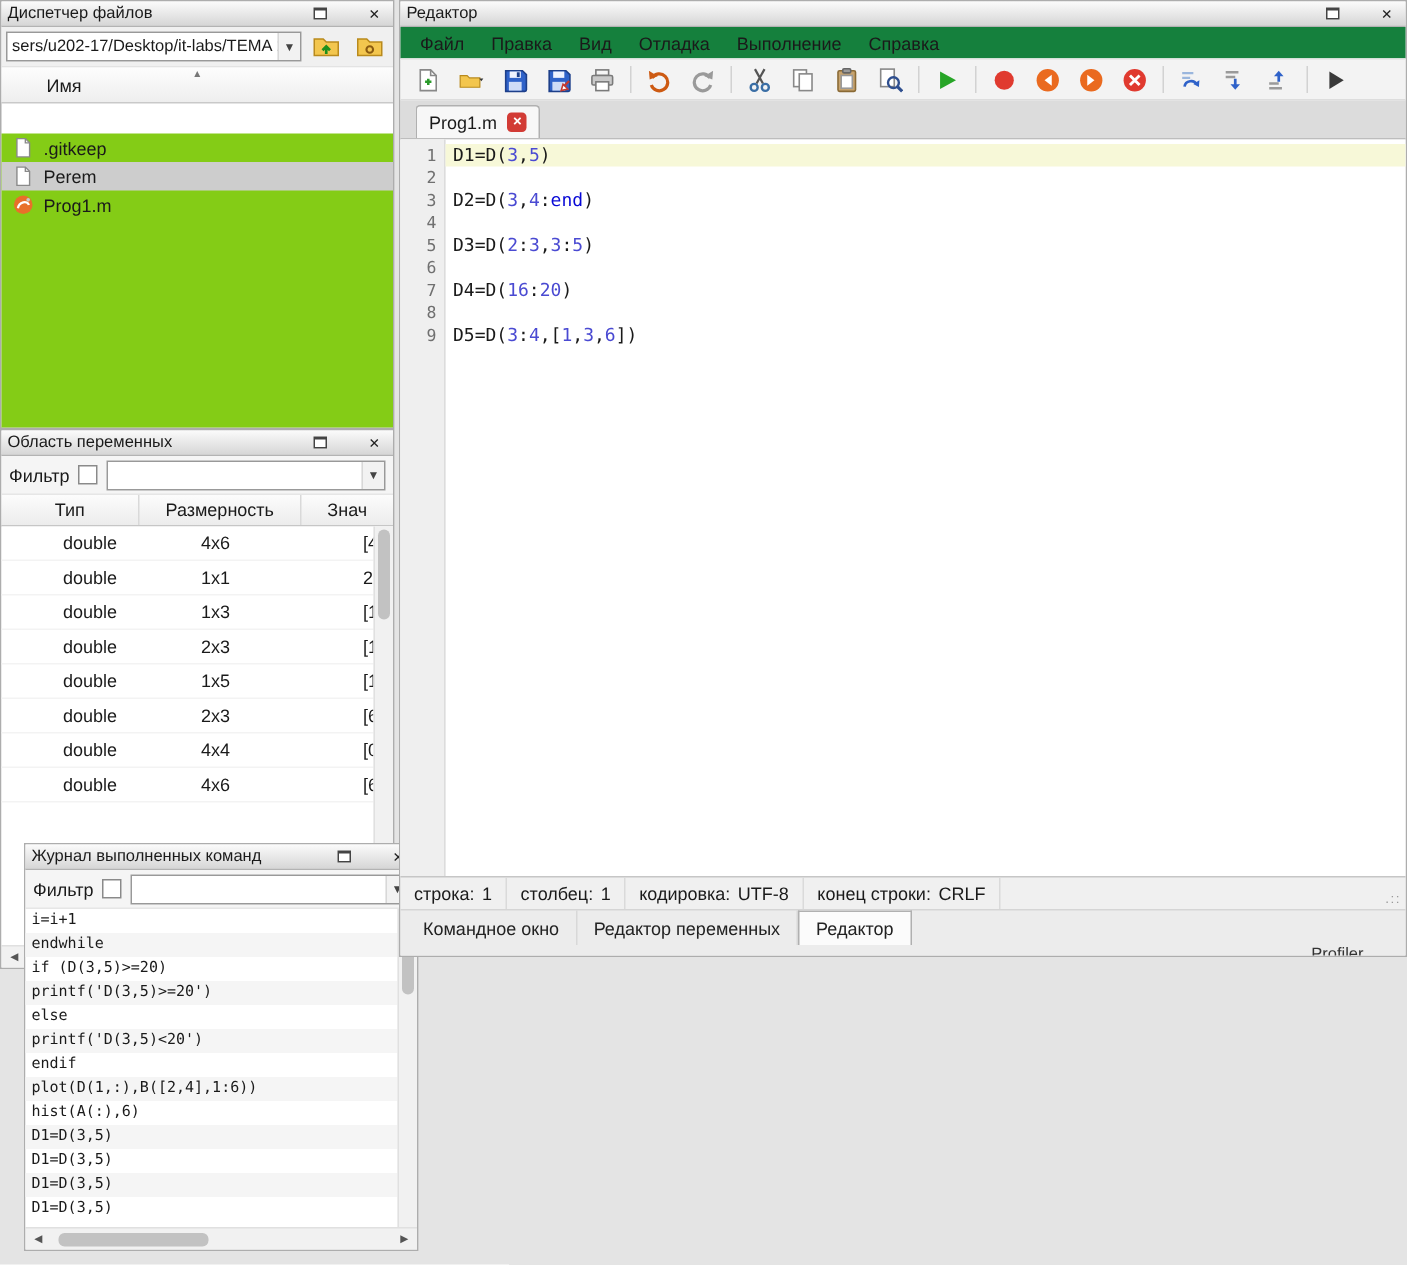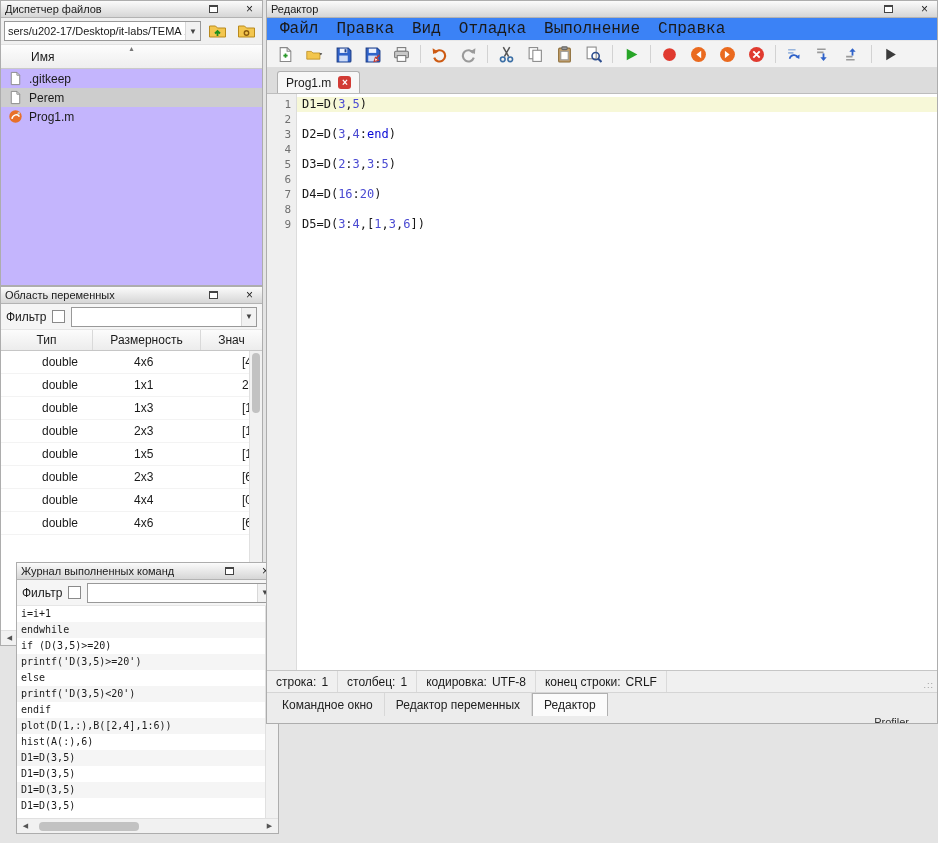--- a/index.html
+++ b/index.html
@@ -2,36 +2,36 @@
 <html><head>
 <meta charset="utf-8">
 <style>
 *{margin:0;padding:0;box-sizing:border-box;}
 html,body{width:938px;height:843px;}
 body{position:relative;background:#e4e4e4;font-family:"Liberation Sans",sans-serif;font-size:12px;color:#1a1a1a;overflow:hidden;}
 .panel{position:absolute;display:flex;flex-direction:column;background:#fff;border:1px solid #adadad;}
 #file-manager{left:0;top:0;width:263px;height:286px;}
 #workspace{left:0;top:286px;width:263px;height:360px;}
 #history{left:16px;top:562px;width:263px;height:272px;justify-content:center;}
-#editor-panel{left:266px;top:0;width:672px;height:724px;}
+#editor-panel{left:266px;top:0;width:672px;height:638px;}
 .titlebar{flex:0 0 17px;background:linear-gradient(#fbfbfb,#d6d6d6);border-bottom:1px solid #b3b3b3;display:flex;align-items:center;padding:0 4px;font-size:11px;gap:19px;}
 .t-label{flex:1;white-space:nowrap;overflow:hidden;}
 .tb-btn{width:17px;height:15px;display:flex;align-items:center;justify-content:center;font-size:12px;line-height:1;color:#222;}
 .float-glyph{width:9px;height:8px;border:1px solid #444;border-top-width:2px;background:#fff;display:inline-block;}
 
 .fm-toolbar{flex:0 0 26px;display:flex;align-items:center;gap:3px;padding:2px 3px;background:#f0f0f0;border-bottom:1px solid #e3e3e3;}
 .combo{height:20px;background:#fff;border:1px solid #999;display:flex;align-items:center;min-width:0;}
 .combo.grow{flex:1;}
 .combo-text{flex:1;padding:0 3px;font-size:11px;white-space:nowrap;overflow:hidden;}
 .combo-arrow{flex:0 0 15px;height:100%;display:flex;align-items:center;justify-content:center;font-size:8px;color:#444;border-left:1px solid #d8d8d8;background:#f2f2f2;}
 .fm-btn{width:26px;height:22px;display:flex;align-items:center;justify-content:center;}
 .fm-btn svg{width:19px;height:16px;}
 .fm-header{flex:0 0 24px;background:linear-gradient(#fdfdfd,#eeeeee);border-bottom:1px solid #c9c9c9;position:relative;display:flex;align-items:flex-end;padding:0 0 4px 30px;font-size:12px;}
 .sort-indicator{position:absolute;top:0;left:50%;transform:translateX(-50%);font-size:8px;color:#777;line-height:8px;}
-.fm-list{flex:1;background:#c4b5fd;overflow:hidden;}
+.fm-list{flex:1;background:#84cc16;overflow:hidden;margin-top:20px;}
 .fm-row{height:19px;display:flex;align-items:center;gap:6px;padding-left:7px;font-size:12px;}
 .fm-row.selected{background:#cdcdcd;}
 .icon16{width:15px;height:15px;display:inline-flex;flex:0 0 15px;}
 .icon16 svg{width:15px;height:15px;}
 
 .filter-row{flex:0 0 26px;display:flex;align-items:center;gap:6px;padding:2px 5px;background:#f5f5f5;border-bottom:1px solid #e6e6e6;font-size:12px;}
 .checkbox{width:13px;height:13px;background:#fff;border:1px solid #8a8a8a;flex:0 0 13px;}
 .ws-header{flex:0 0 21px;display:flex;background:linear-gradient(#fcfcfc,#ececec);border-bottom:1px solid #c6c6c6;font-size:12px;}
 .ws-hcol{display:flex;align-items:center;justify-content:center;border-right:1px solid #d9d9d9;overflow:hidden;white-space:nowrap;}
 .w0{flex:0 0 92px;width:92px;}
@@ -50,21 +50,21 @@
 .hs-track{flex:1;height:9px;position:relative;}
 .hs-thumb{position:absolute;top:0;height:9px;background:#c2c2c2;border-radius:4px;}
 #workspace .hs-thumb{left:6px;width:110px;}
 #history .hs-thumb{left:6px;width:100px;}
 
 .hist-body{flex:1;display:flex;min-height:0;background:#fff;}
 .hist-list{flex:1;min-width:0;font-family:"DejaVu Sans Mono",monospace;font-size:10px;}
 .hist-row{height:16px;line-height:16px;padding-left:4px;white-space:nowrap;overflow:hidden;}
 .hist-row:nth-child(even){background:#f5f5f5;}
 
-.menubar{flex:0 0 21px;display:flex;align-items:center;background:#3b82f6;padding:0 4px;font-size:16px;font-family:Liberation Mono, monospace;}
+.menubar{flex:0 0 21px;display:flex;align-items:center;background:#15803d;padding:0 4px;font-size:12px;}
 .menu-item{padding:2px 9px;}
 .toolbar{flex:0 0 28px;display:flex;align-items:center;background:#f3f3f3;border-top:1px solid #e8e8e8;border-bottom:1px solid #dddddd;padding:0 5px;gap:2px;}
 .tool-btn{width:27px;height:24px;border:none;background:transparent;display:flex;align-items:center;justify-content:center;}
 .tool-icon{width:17px;height:17px;display:inline-flex;}
 .tool-icon svg{width:17px;height:17px;}
 .tool-sep{width:1px;height:18px;background:#d2d2d2;margin:0 3px;flex:0 0 1px;}
 .tabbar{flex:0 0 25px;background:#dcdcdc;border-bottom:1px solid #bdbdbd;display:flex;align-items:flex-end;padding:3px 0 0 10px;}
 .tab{height:22px;background:#f7f7f7;border:1px solid #b0b0b0;border-bottom:none;border-radius:3px 3px 0 0;display:flex;align-items:center;gap:7px;padding:0 8px;font-size:12px;}
 .tab-close{width:13px;height:13px;background:#d23b35;border-radius:3px;color:#fff;font-size:10px;line-height:13px;text-align:center;font-weight:bold;}
 .editor-body{flex:1;display:flex;min-height:0;background:#fff;}

